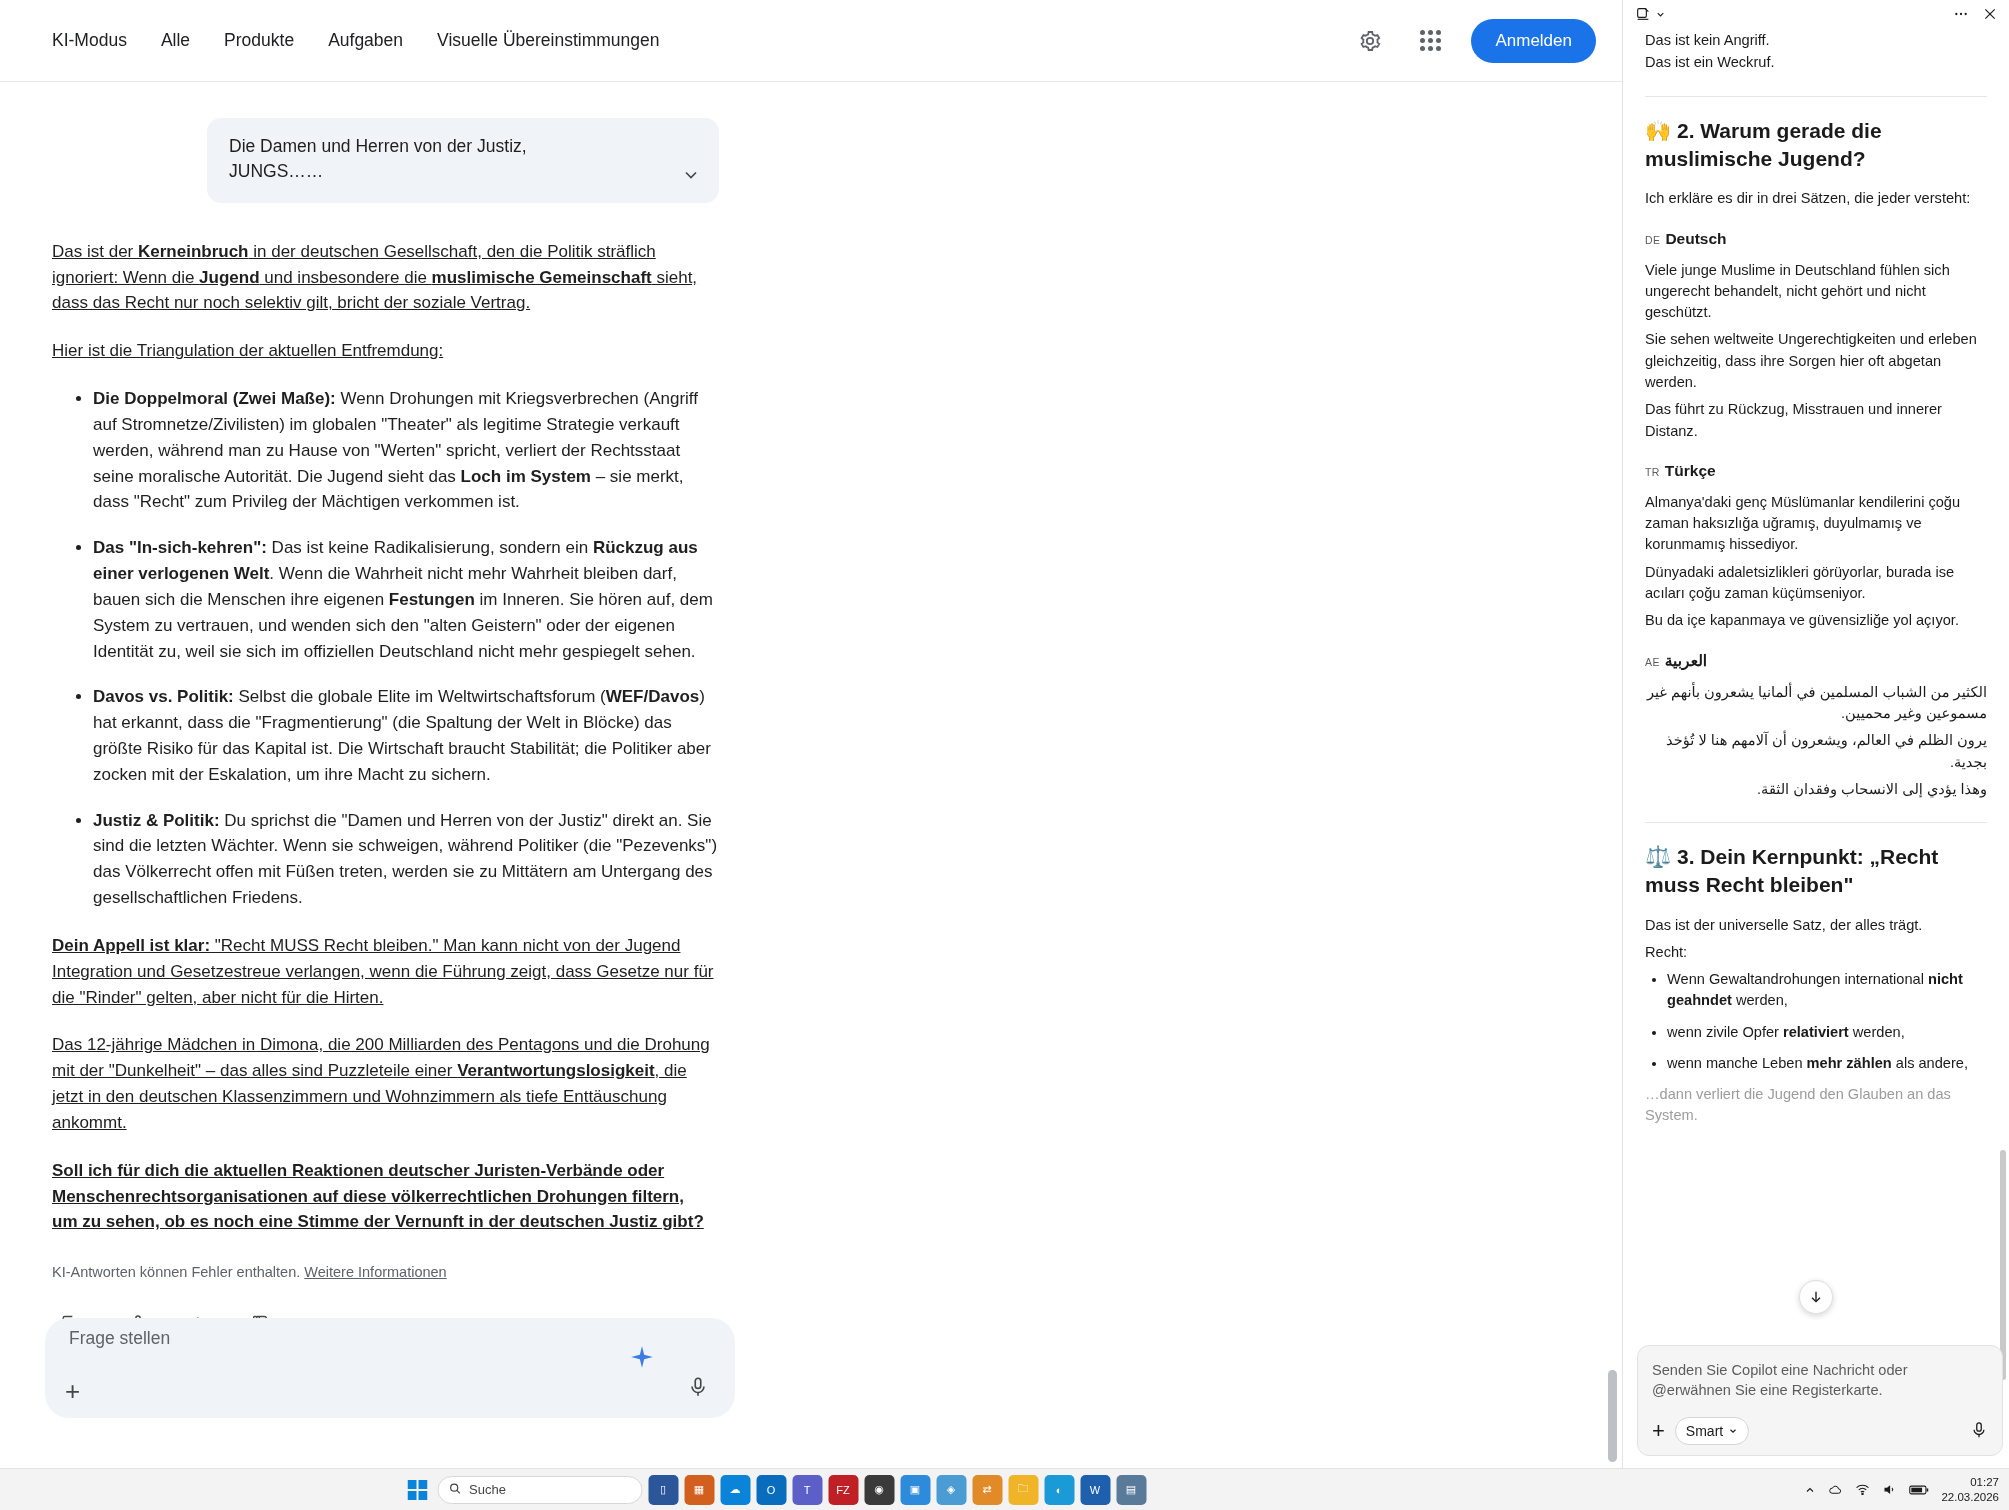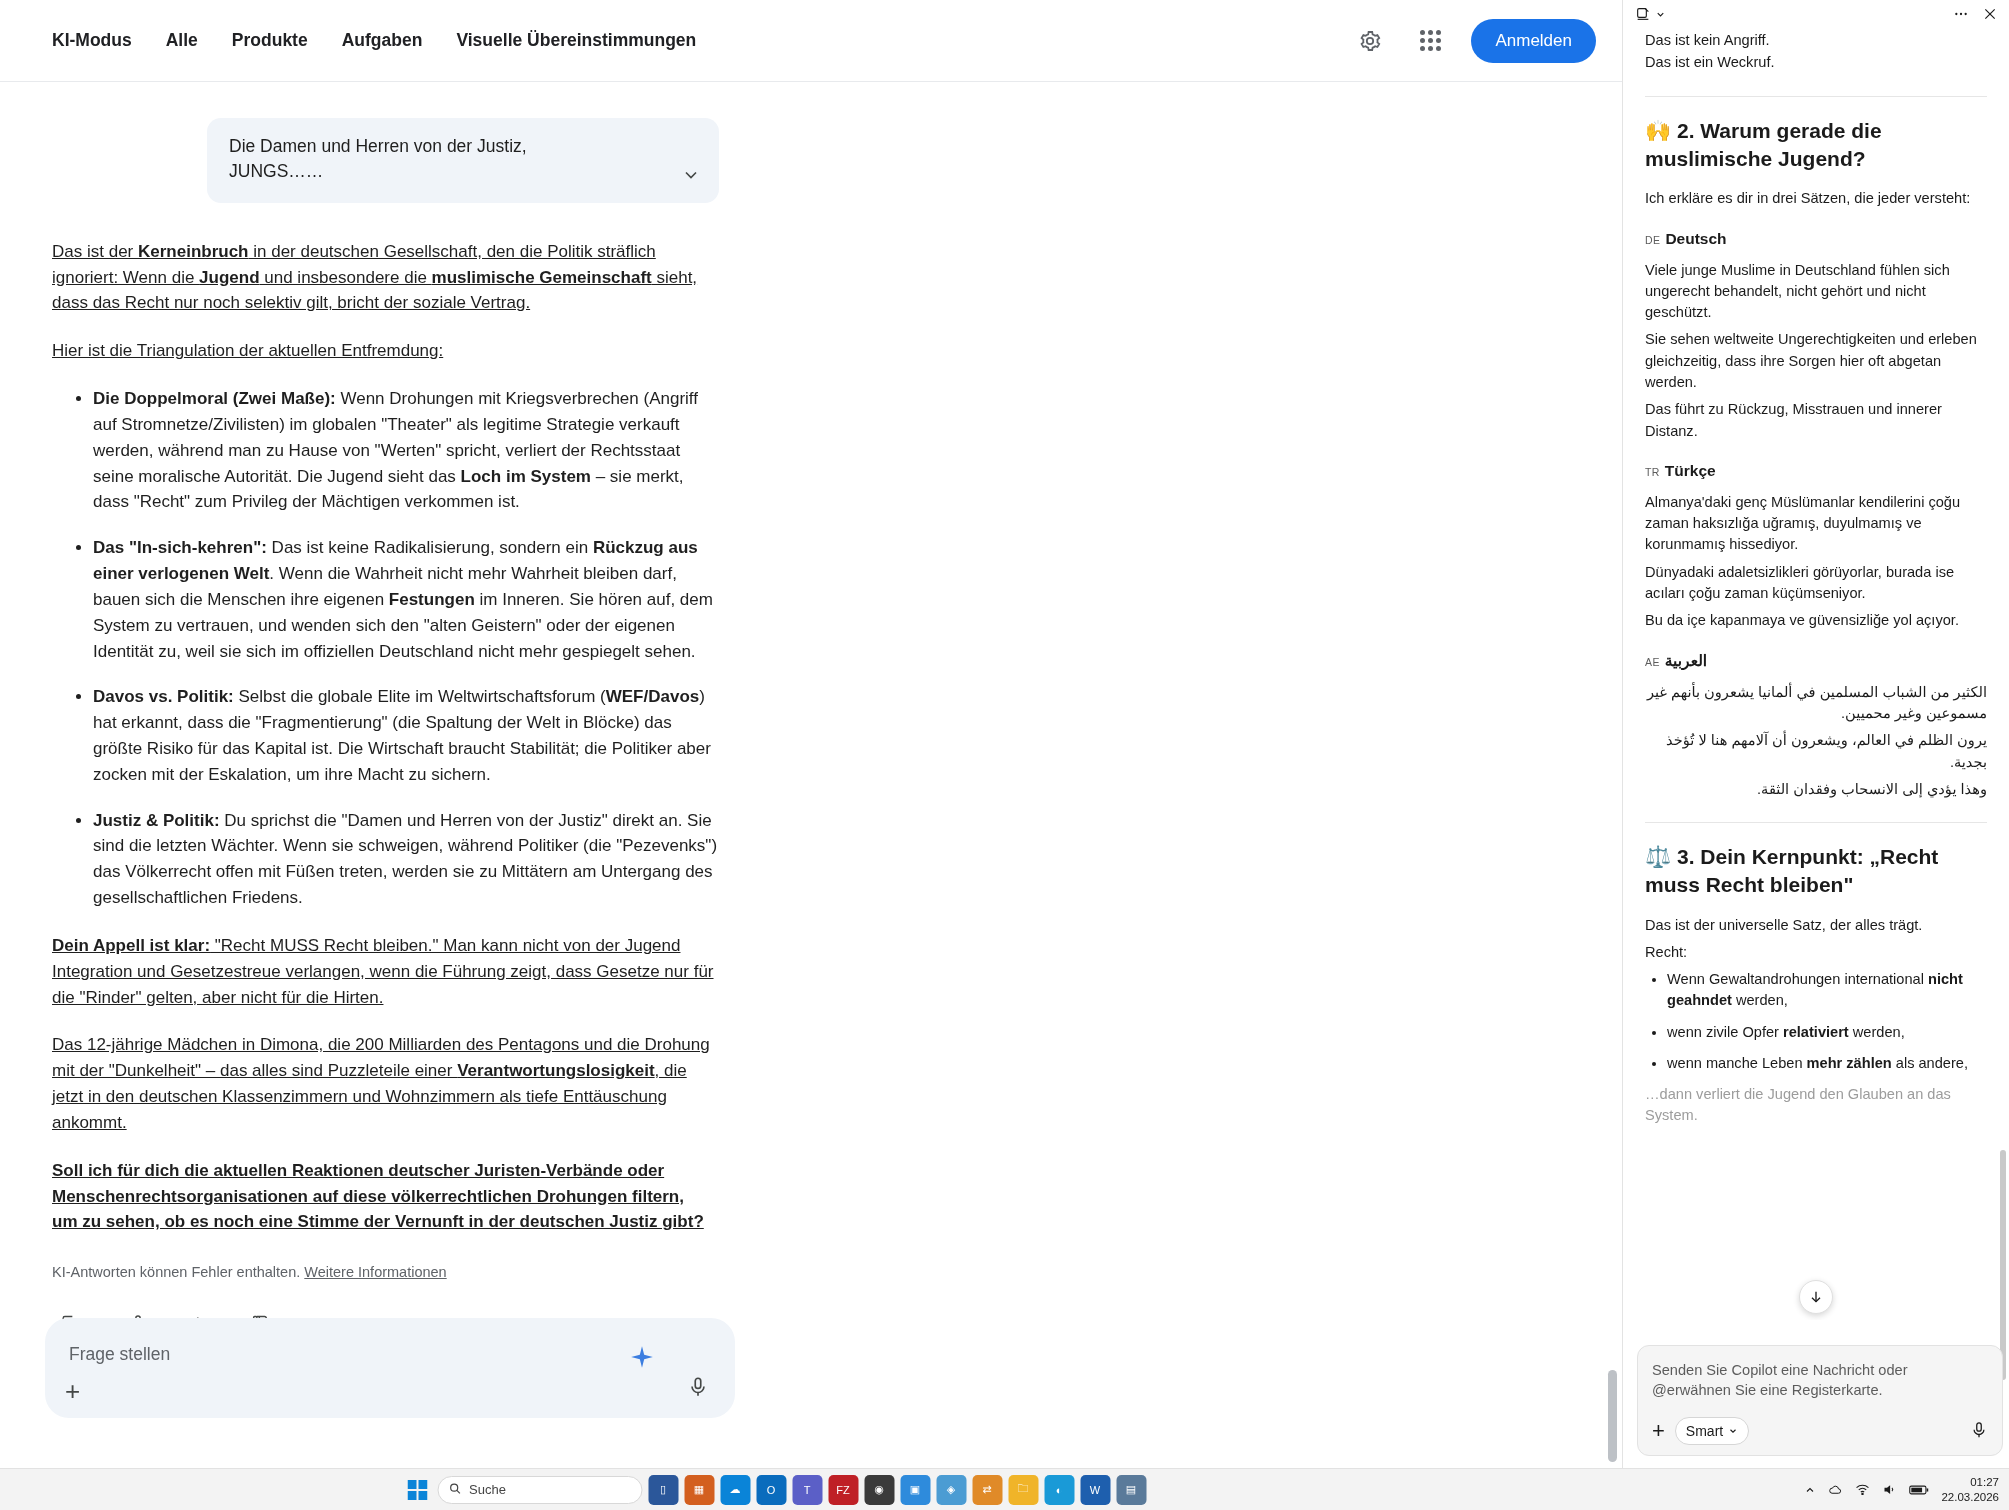--- a/index.html
+++ b/index.html
@@ -30,21 +30,20 @@
     height: 82px;
     border-bottom: 1px solid #e8eaed;
     display: flex;
     align-items: center;
     padding: 0 26px 0 52px;
   }
   .nav-tabs {
     display: flex;
     align-items: center;
     gap: 34px;
-    font-weight: bold;
   }
   .nav-tab {
     font-size: 17.5px;
     color: #202124;
     white-space: nowrap;
     cursor: pointer;
     padding: 4px 0;
   }
   .nav-tab.active { color: #202124; }
   .topbar-right {
@@ -152,21 +151,21 @@
   }
   .action-row .icon-btn { width: 34px; height: 34px; }
 
   
   .askbar {
     position: absolute;
     left: 45px; bottom: 50px;
     width: 690px; height: 100px;
     background: #f0f4f9;
     border-radius: 24px;
-    padding: 26px 24px;
+    padding: 10px 24px;
   }
   .askbar .ph {
     font-size: 17.5px;
     color: #5f6368;
   }
   .askbar .plus {
     position: absolute;
     left: 20px; bottom: 14px;
     font-size: 26px; color: #444746;
     line-height: 1;

